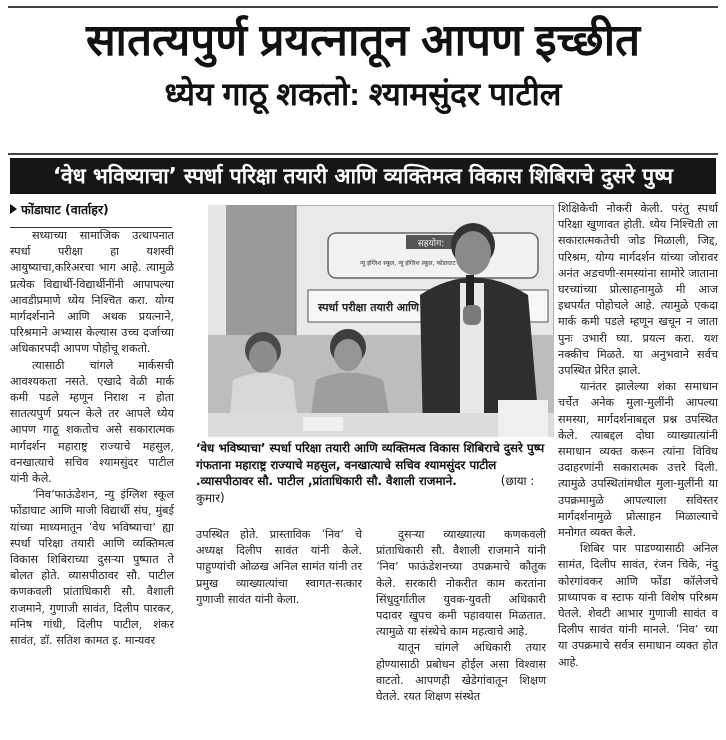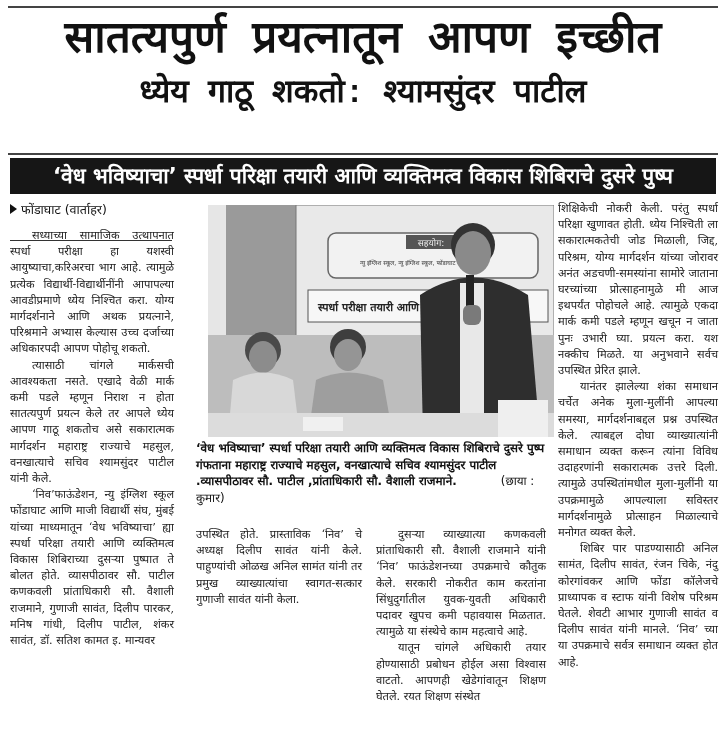--- a/index.html
+++ b/index.html
@@ -1,32 +1,32 @@
 <!DOCTYPE html>
 <html><head>
 <meta charset="utf-8">
 <style>
   html, body { margin:0; padding:0; background:#ffffff; }
   body { width:726px; height:740px; overflow:hidden; position:relative;
          font-family:"DejaVu Sans", sans-serif; color:#1a1a1a; }
   .rule { position:absolute; left:8px; right:8px; height:2px; background:#444; }
   .headline { position:absolute; left:0; width:726px; text-align:center;
-              font-family:Liberation Mono, monospace; font-weight:bold; color:#111;
+              font-family:Liberation Sans, sans-serif; font-weight:bold; color:#111;
               letter-spacing:0px; }
   .hl1 { top:12px; font-size:44px; line-height:56px; }
   .hl2 { top:66px; font-size:32px; line-height:56px; }
   .subhead { position:absolute; left:10px; top:158px; width:706px; height:36px;
              background:#161616; color:#fff; font-weight:bold; font-size:21px;
              line-height:36px; text-align:center; white-space:nowrap; overflow:hidden; }
   .col { position:absolute; font-family:"DejaVu Serif", serif; font-size:11.2px;
          line-height:16.2px; text-align:justify; color:#222; }
   .col p { margin:0; text-indent:22px; }
   .col p.noindent { text-indent:0; }
   .dateline { position:absolute; left:10px; top:201px; width:162px; font-size:12.5px;
-              font-weight:normal; color:#111; border-bottom:1px solid #333; padding-bottom:22px; }
+              font-weight:bold; color:#111; border-bottom:1px solid #333; padding-bottom:9px; }
   .dateline .tri { display:inline-block; width:0; height:0; border-top:5px solid transparent;
                    border-bottom:5px solid transparent; border-left:7px solid #111; margin-right:4px; }
   .photo { position:absolute; left:208px; top:205px; width:346px; height:232px;
            background:#cfcfcf; overflow:hidden; }
   .caption { position:absolute; left:196px; top:440px; width:358px; font-weight:bold;
              font-size:11.8px; line-height:16.6px; color:#111; }
   .caption .credit { font-weight:normal; padding-left:40px; }
 </style>
 </head>
 <body>

